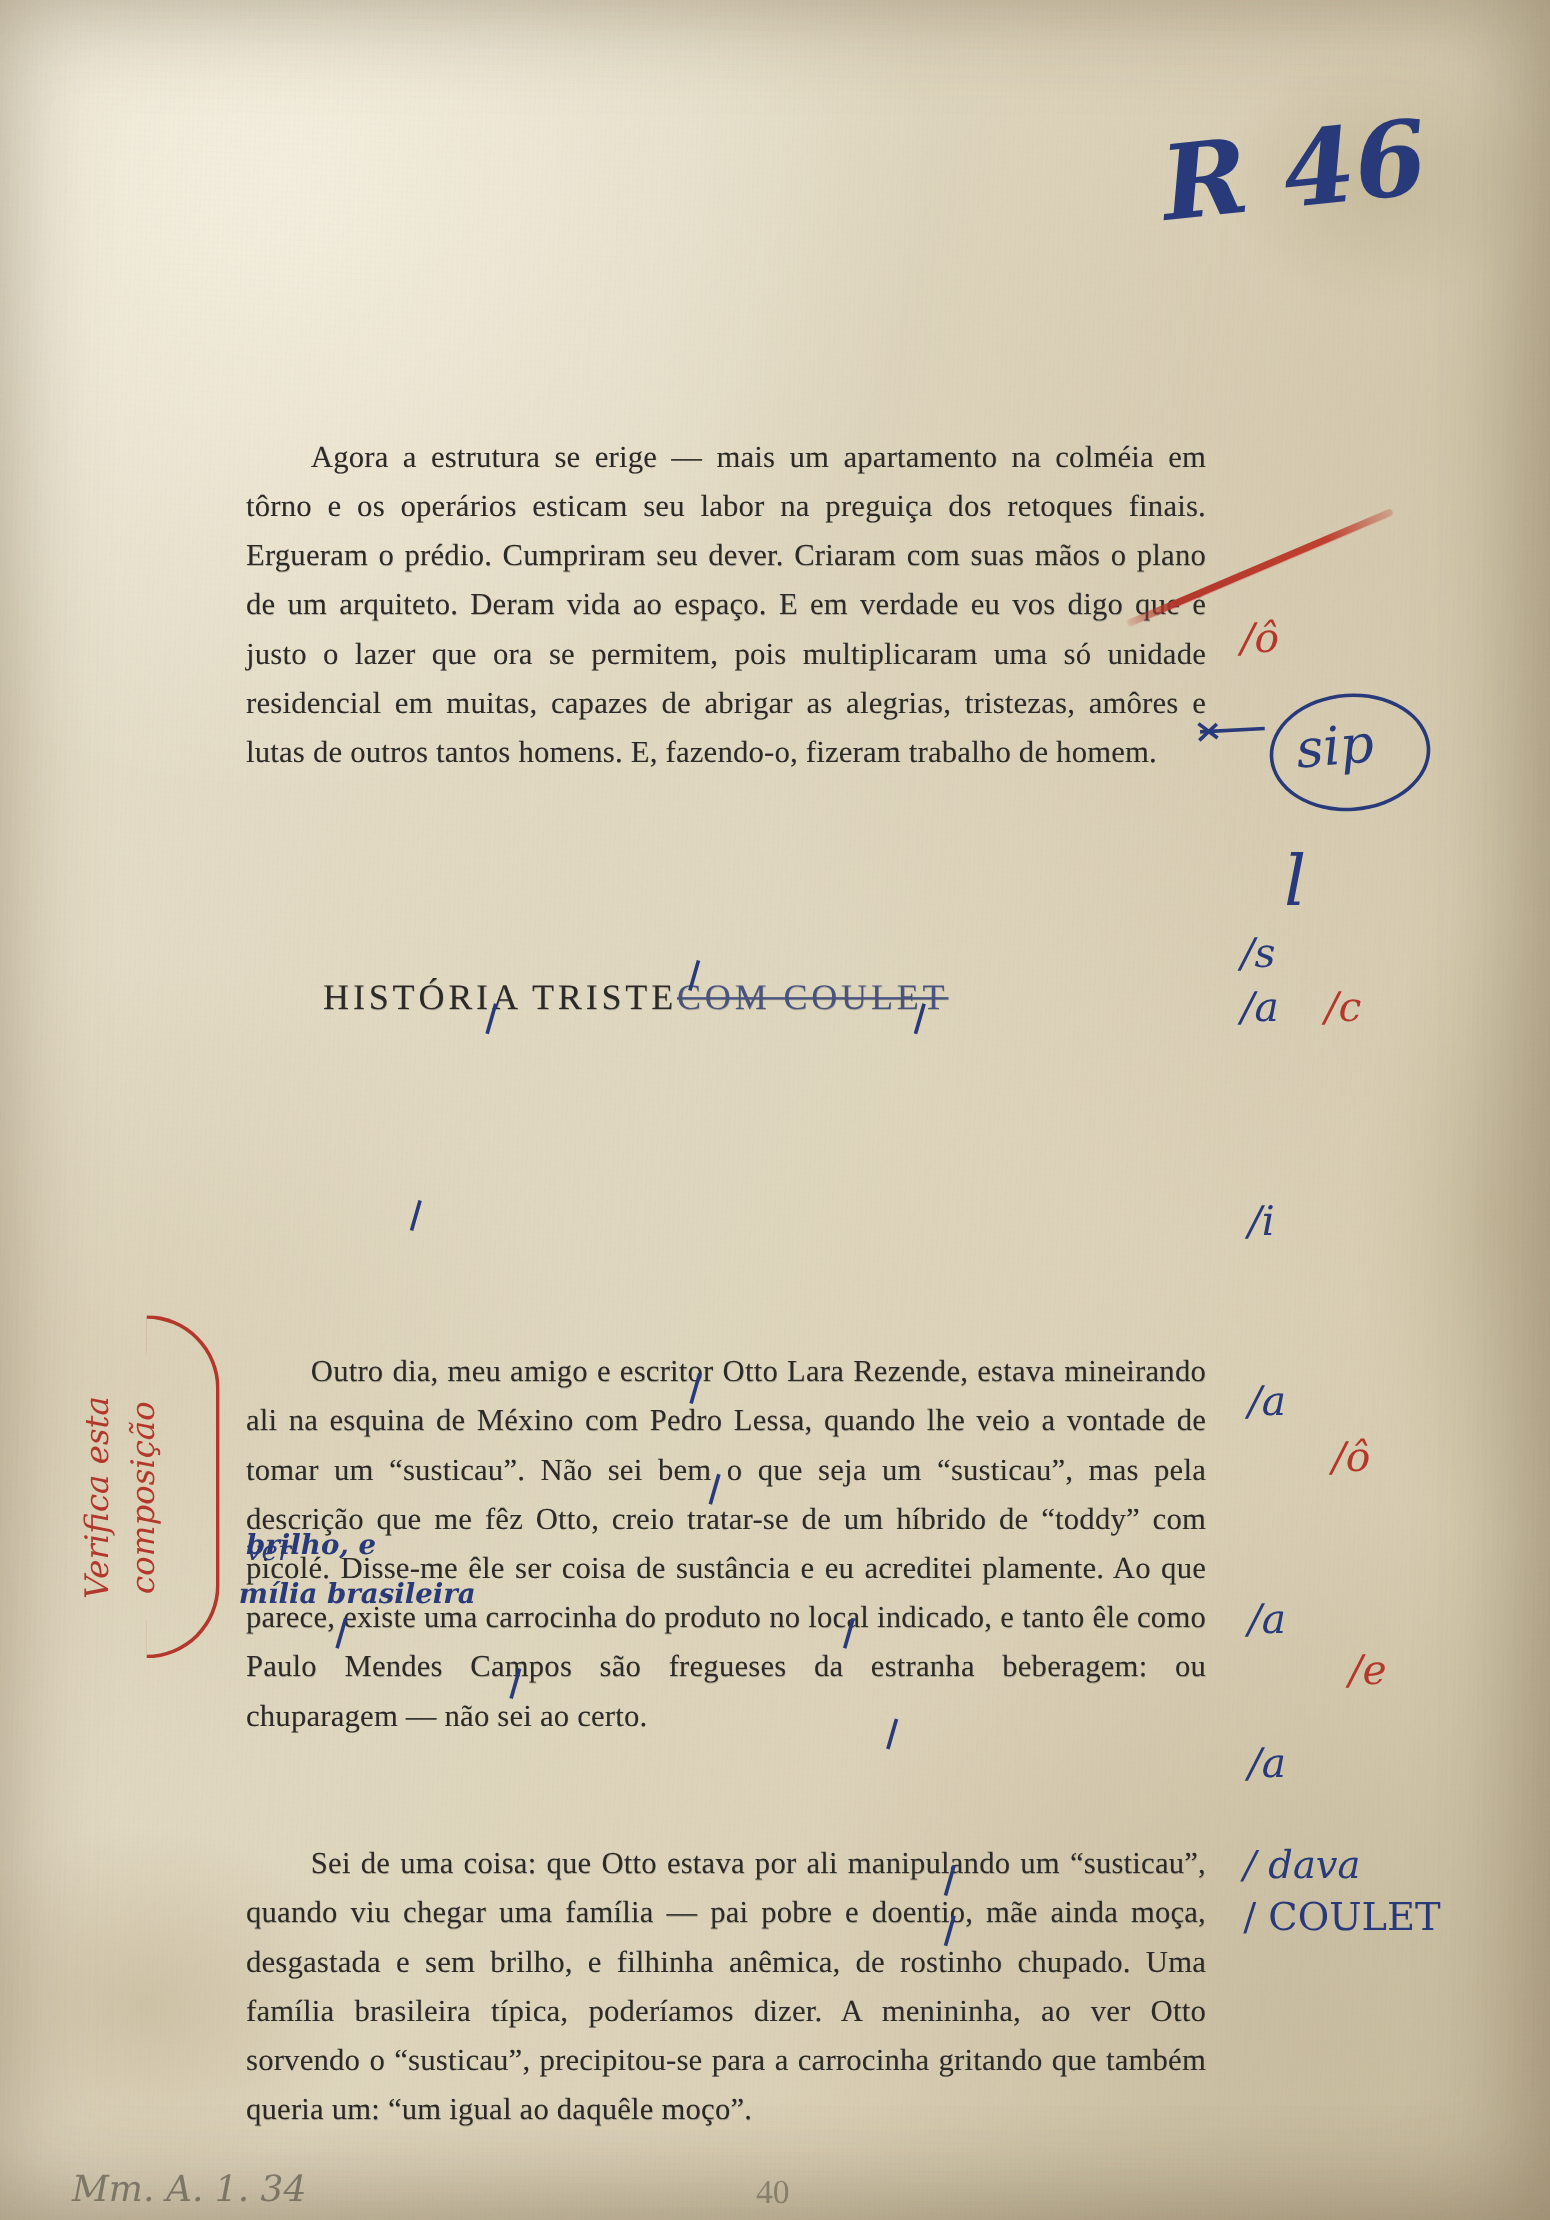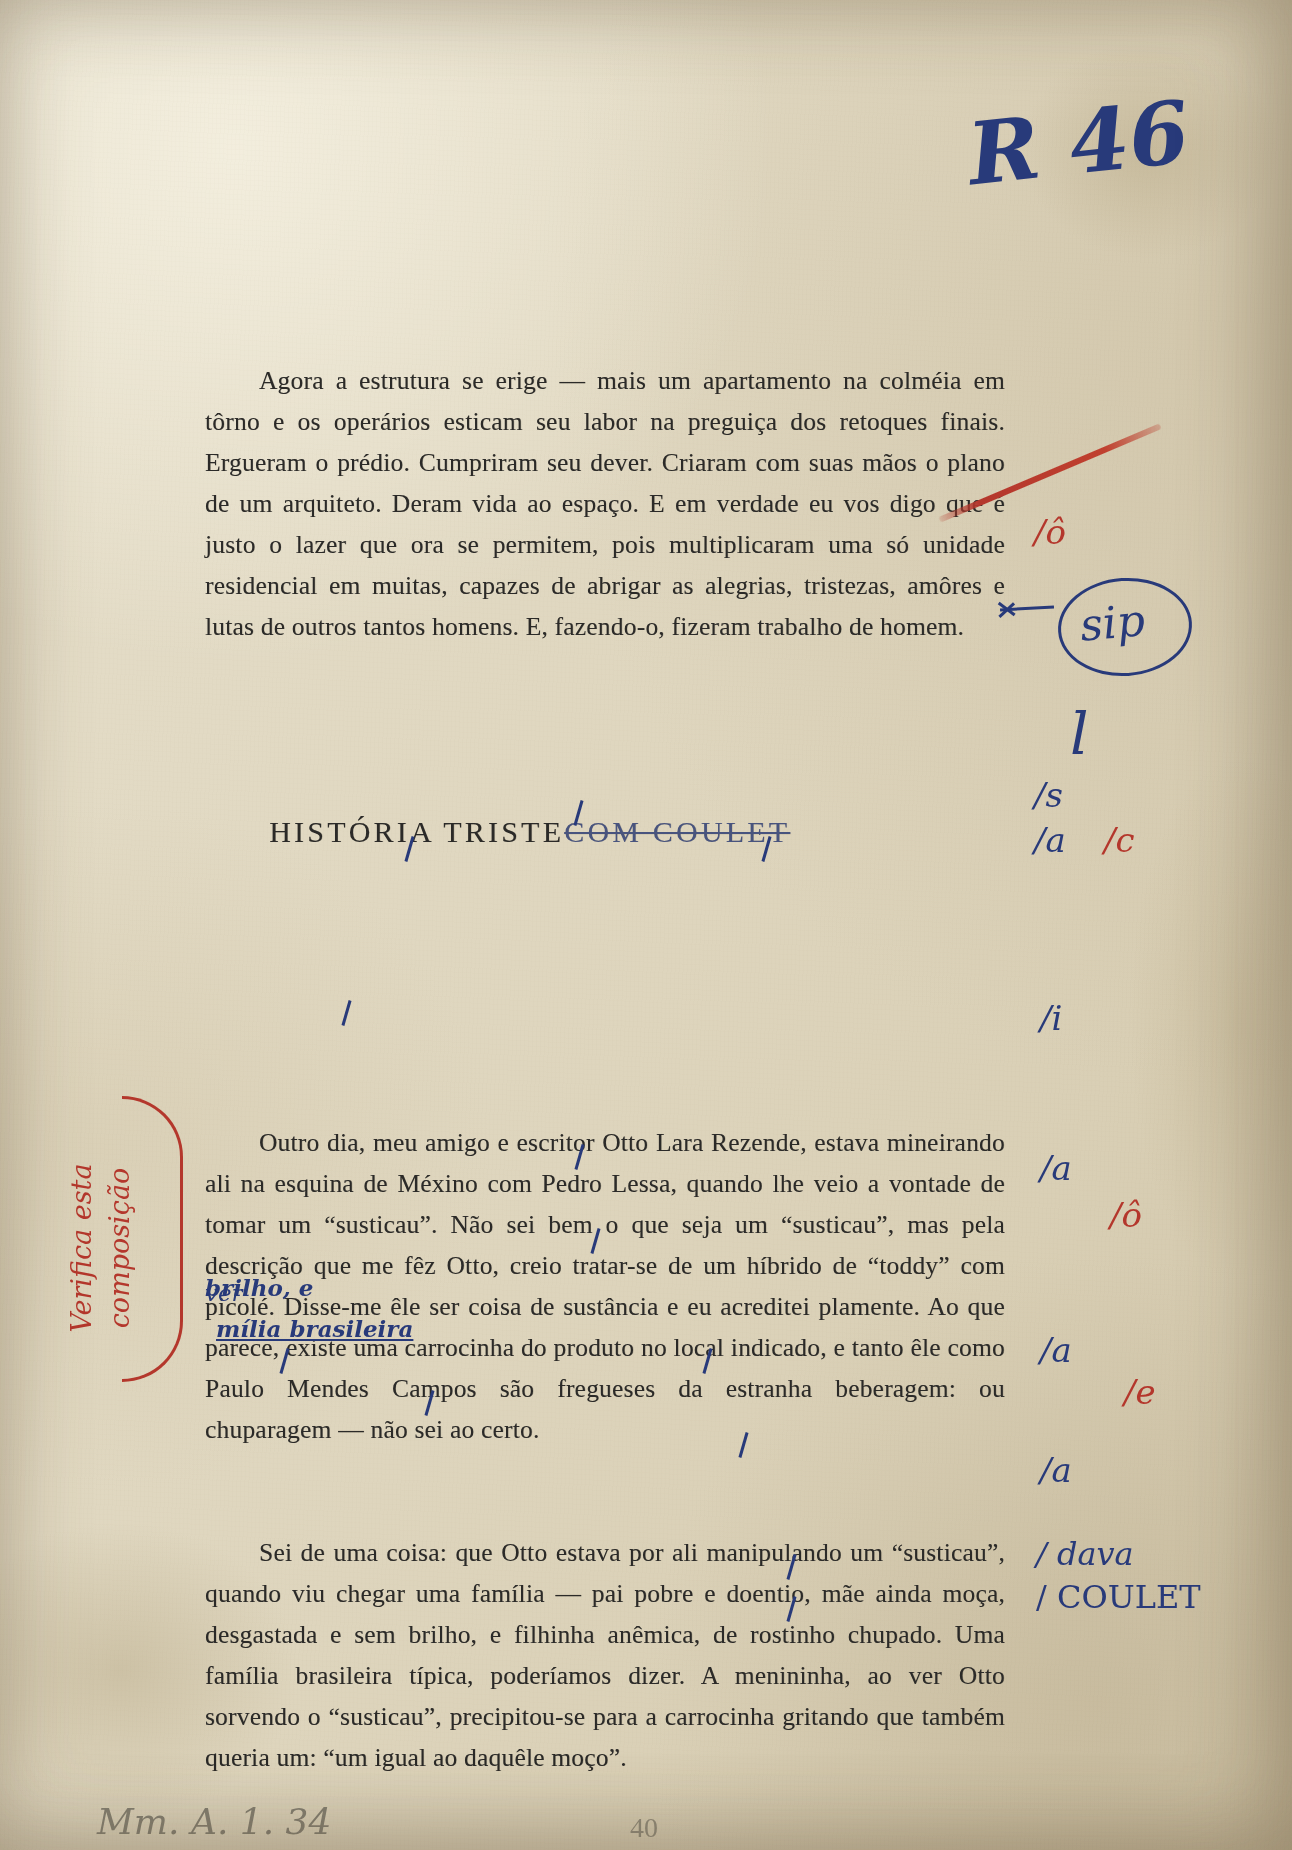--- a/index.html
+++ b/index.html
@@ -204,23 +204,22 @@
     background: #283a7a;
     transform: rotate(16deg);
   }
   .bottom-marks {
     position: absolute;
     bottom: 8px;
     left: 60px;
     color: #3a3a36;
     font-family: "DejaVu Serif", serif;
     font-style: italic;
-    font-size: 36px;
+    font-size: 30px;
     opacity: .55;
-    margin-left: 37px;
   }
   .bottom-center {
     position: absolute;
     bottom: 6px;
     left: 630px;
     color: #3a3a36;
     font-family: Liberation Serif, serif;
     font-size: 28px;
     opacity: .45;
   }
@@ -281,21 +280,21 @@
 
   <div class="hand blue hand-xs" style="left:1036px; top:1535px; font-size:32px;">/ dava</div>
   <div class="hand blue hand-xs" style="left:1036px; top:1578px; font-size:32px; font-style:normal;">/ COULET</div>
 
   <div id="left-note">
     <div class="bracket"></div>
     <div class="txt">Verifica esta composição</div>
   </div>
 
   <div class="corr" style="left:205px; top:1262px; font-weight:600;">brilho, e</div>
-  <div class="corr" style="left:216px; top:1303px; font-weight:600;text-decoration:underline;">mília brasileira</div>
+  <div class="corr" style="left:199px; top:1303px; font-weight:600;">mília brasileira</div>
   <div class="corr" style="left:205px; top:1268px; font-weight:400;">ver</div>
 
   <div class="slash-mark" style="left:577px; top:800px;"></div>
   <div class="slash-mark" style="left:408px; top:836px;"></div>
   <div class="slash-mark" style="left:765px; top:836px;"></div>
   <div class="slash-mark" style="left:345px; top:1000px;"></div>
   <div class="slash-mark" style="left:578px; top:1144px;"></div>
   <div class="slash-mark" style="left:594px; top:1228px;"></div>
   <div class="slash-mark" style="left:283px; top:1348px;"></div>
   <div class="slash-mark" style="left:706px; top:1348px;"></div>

